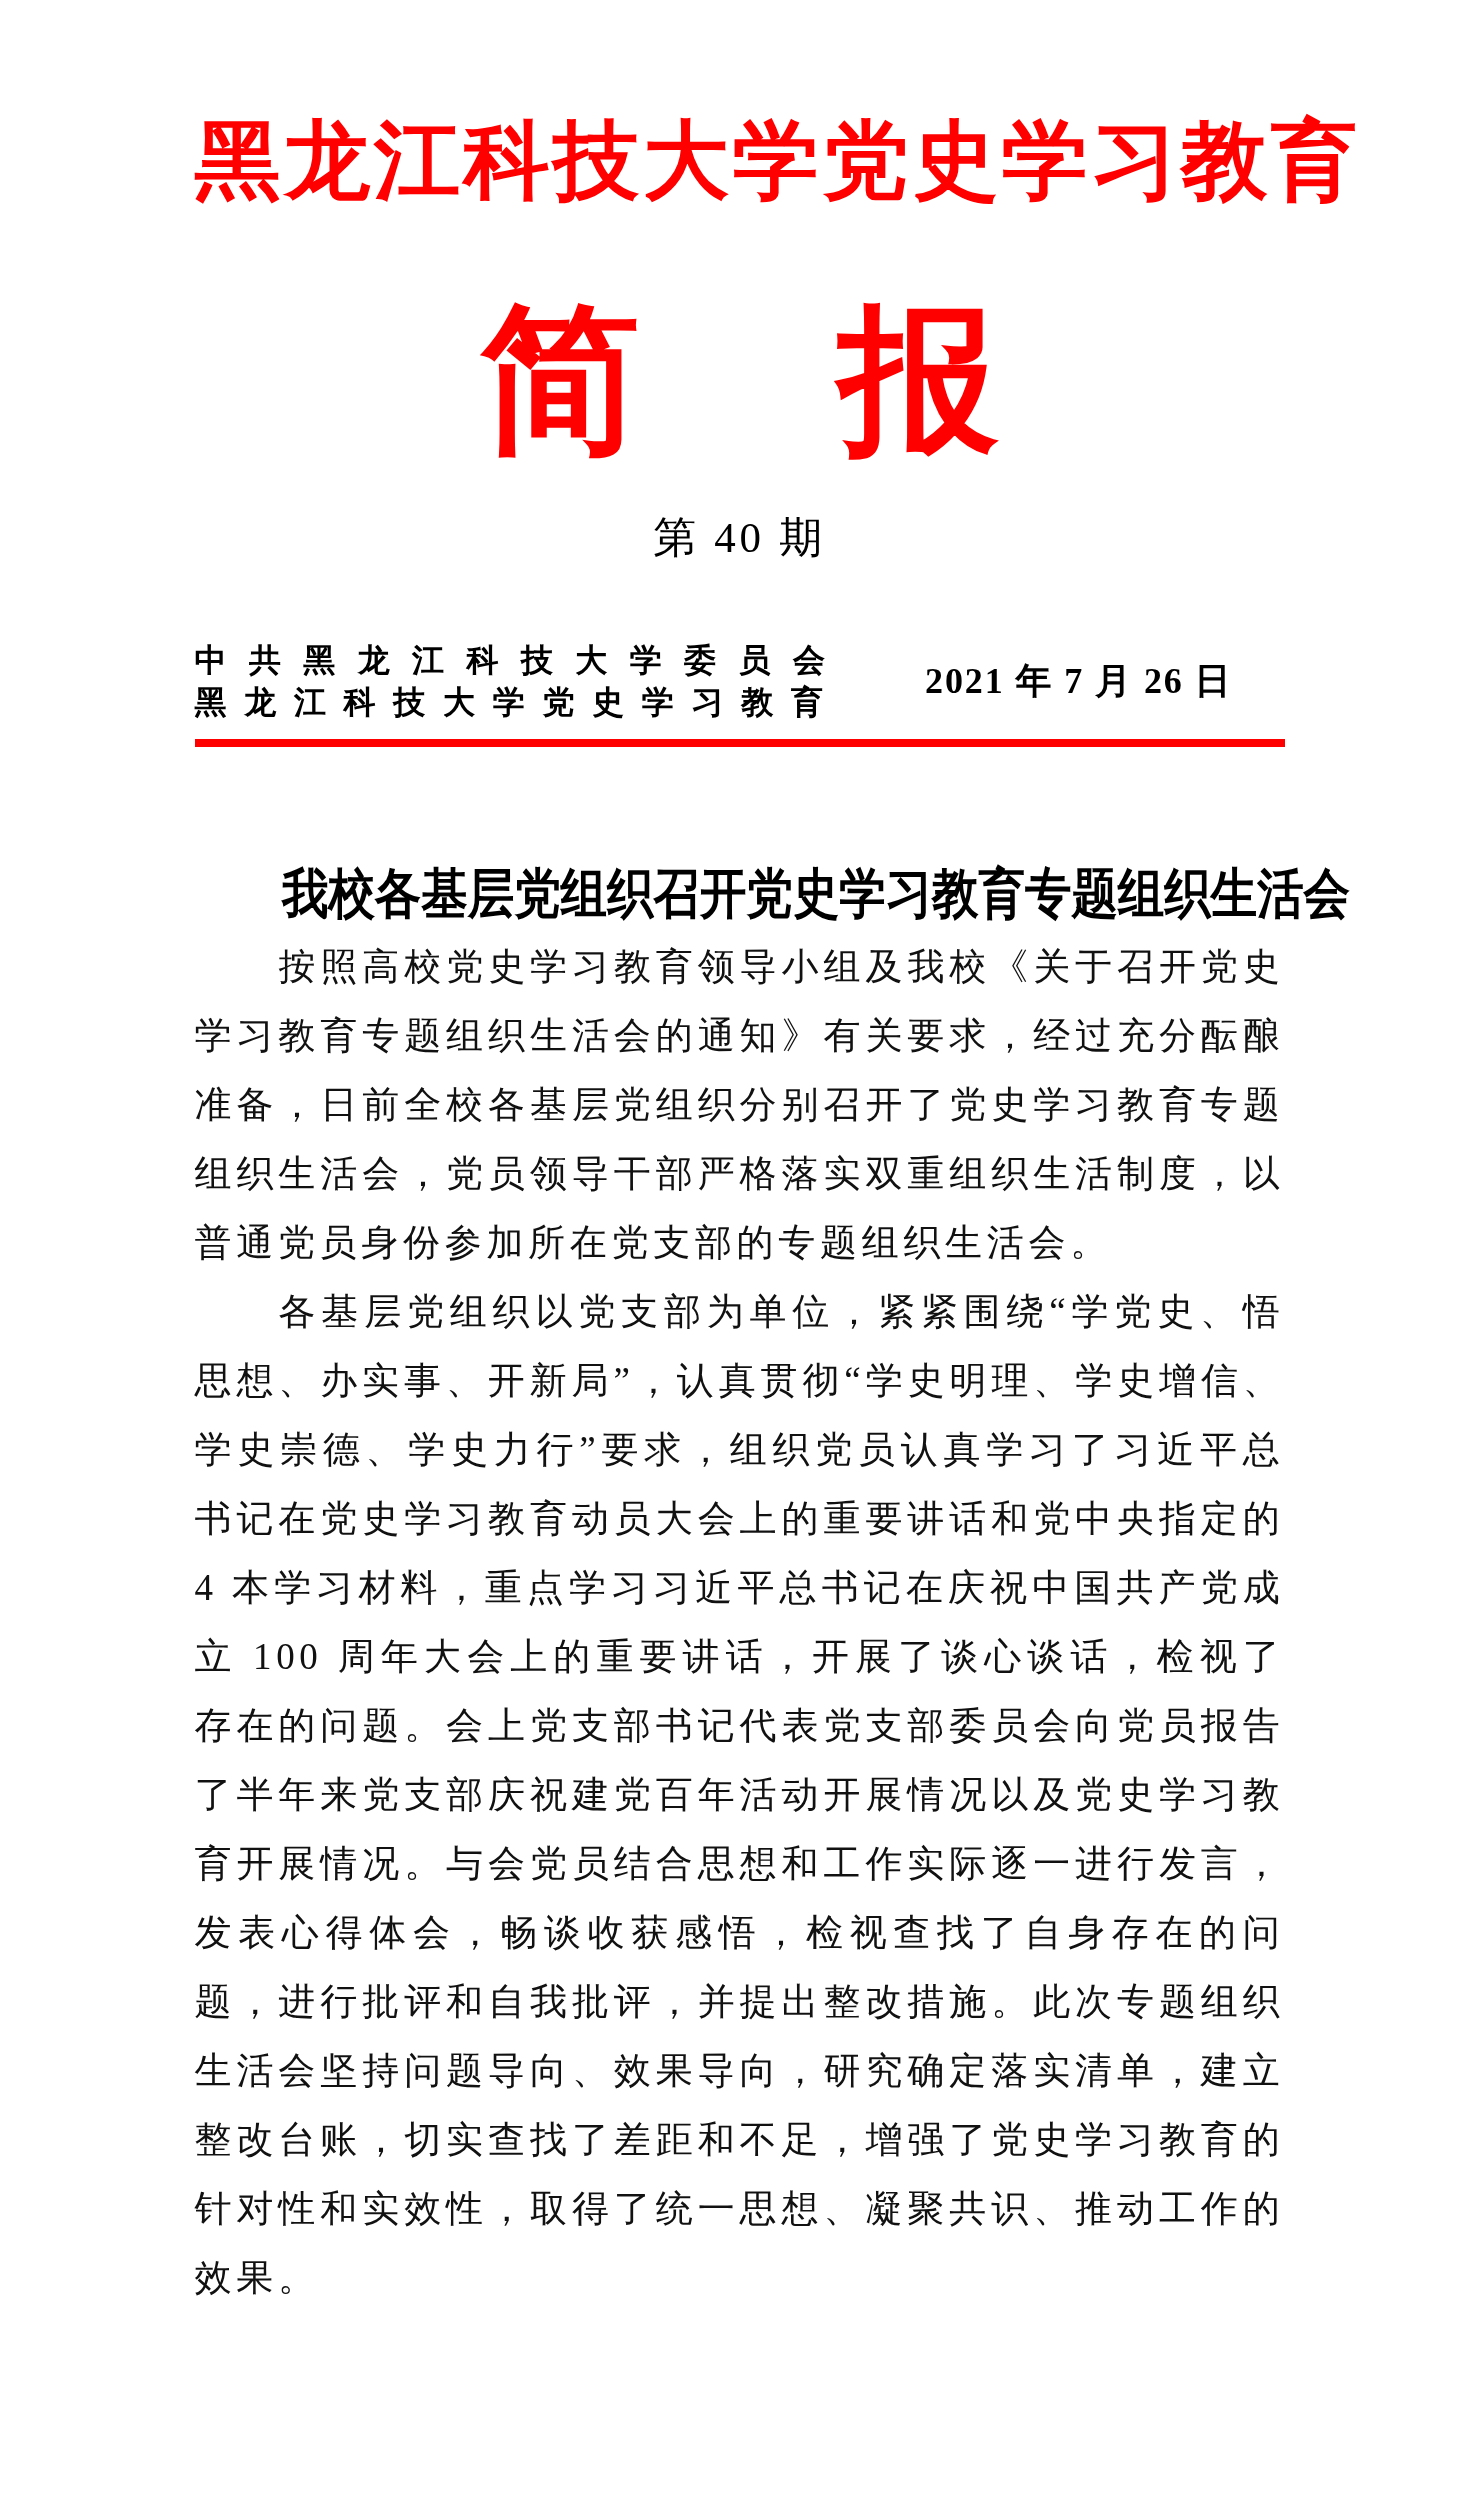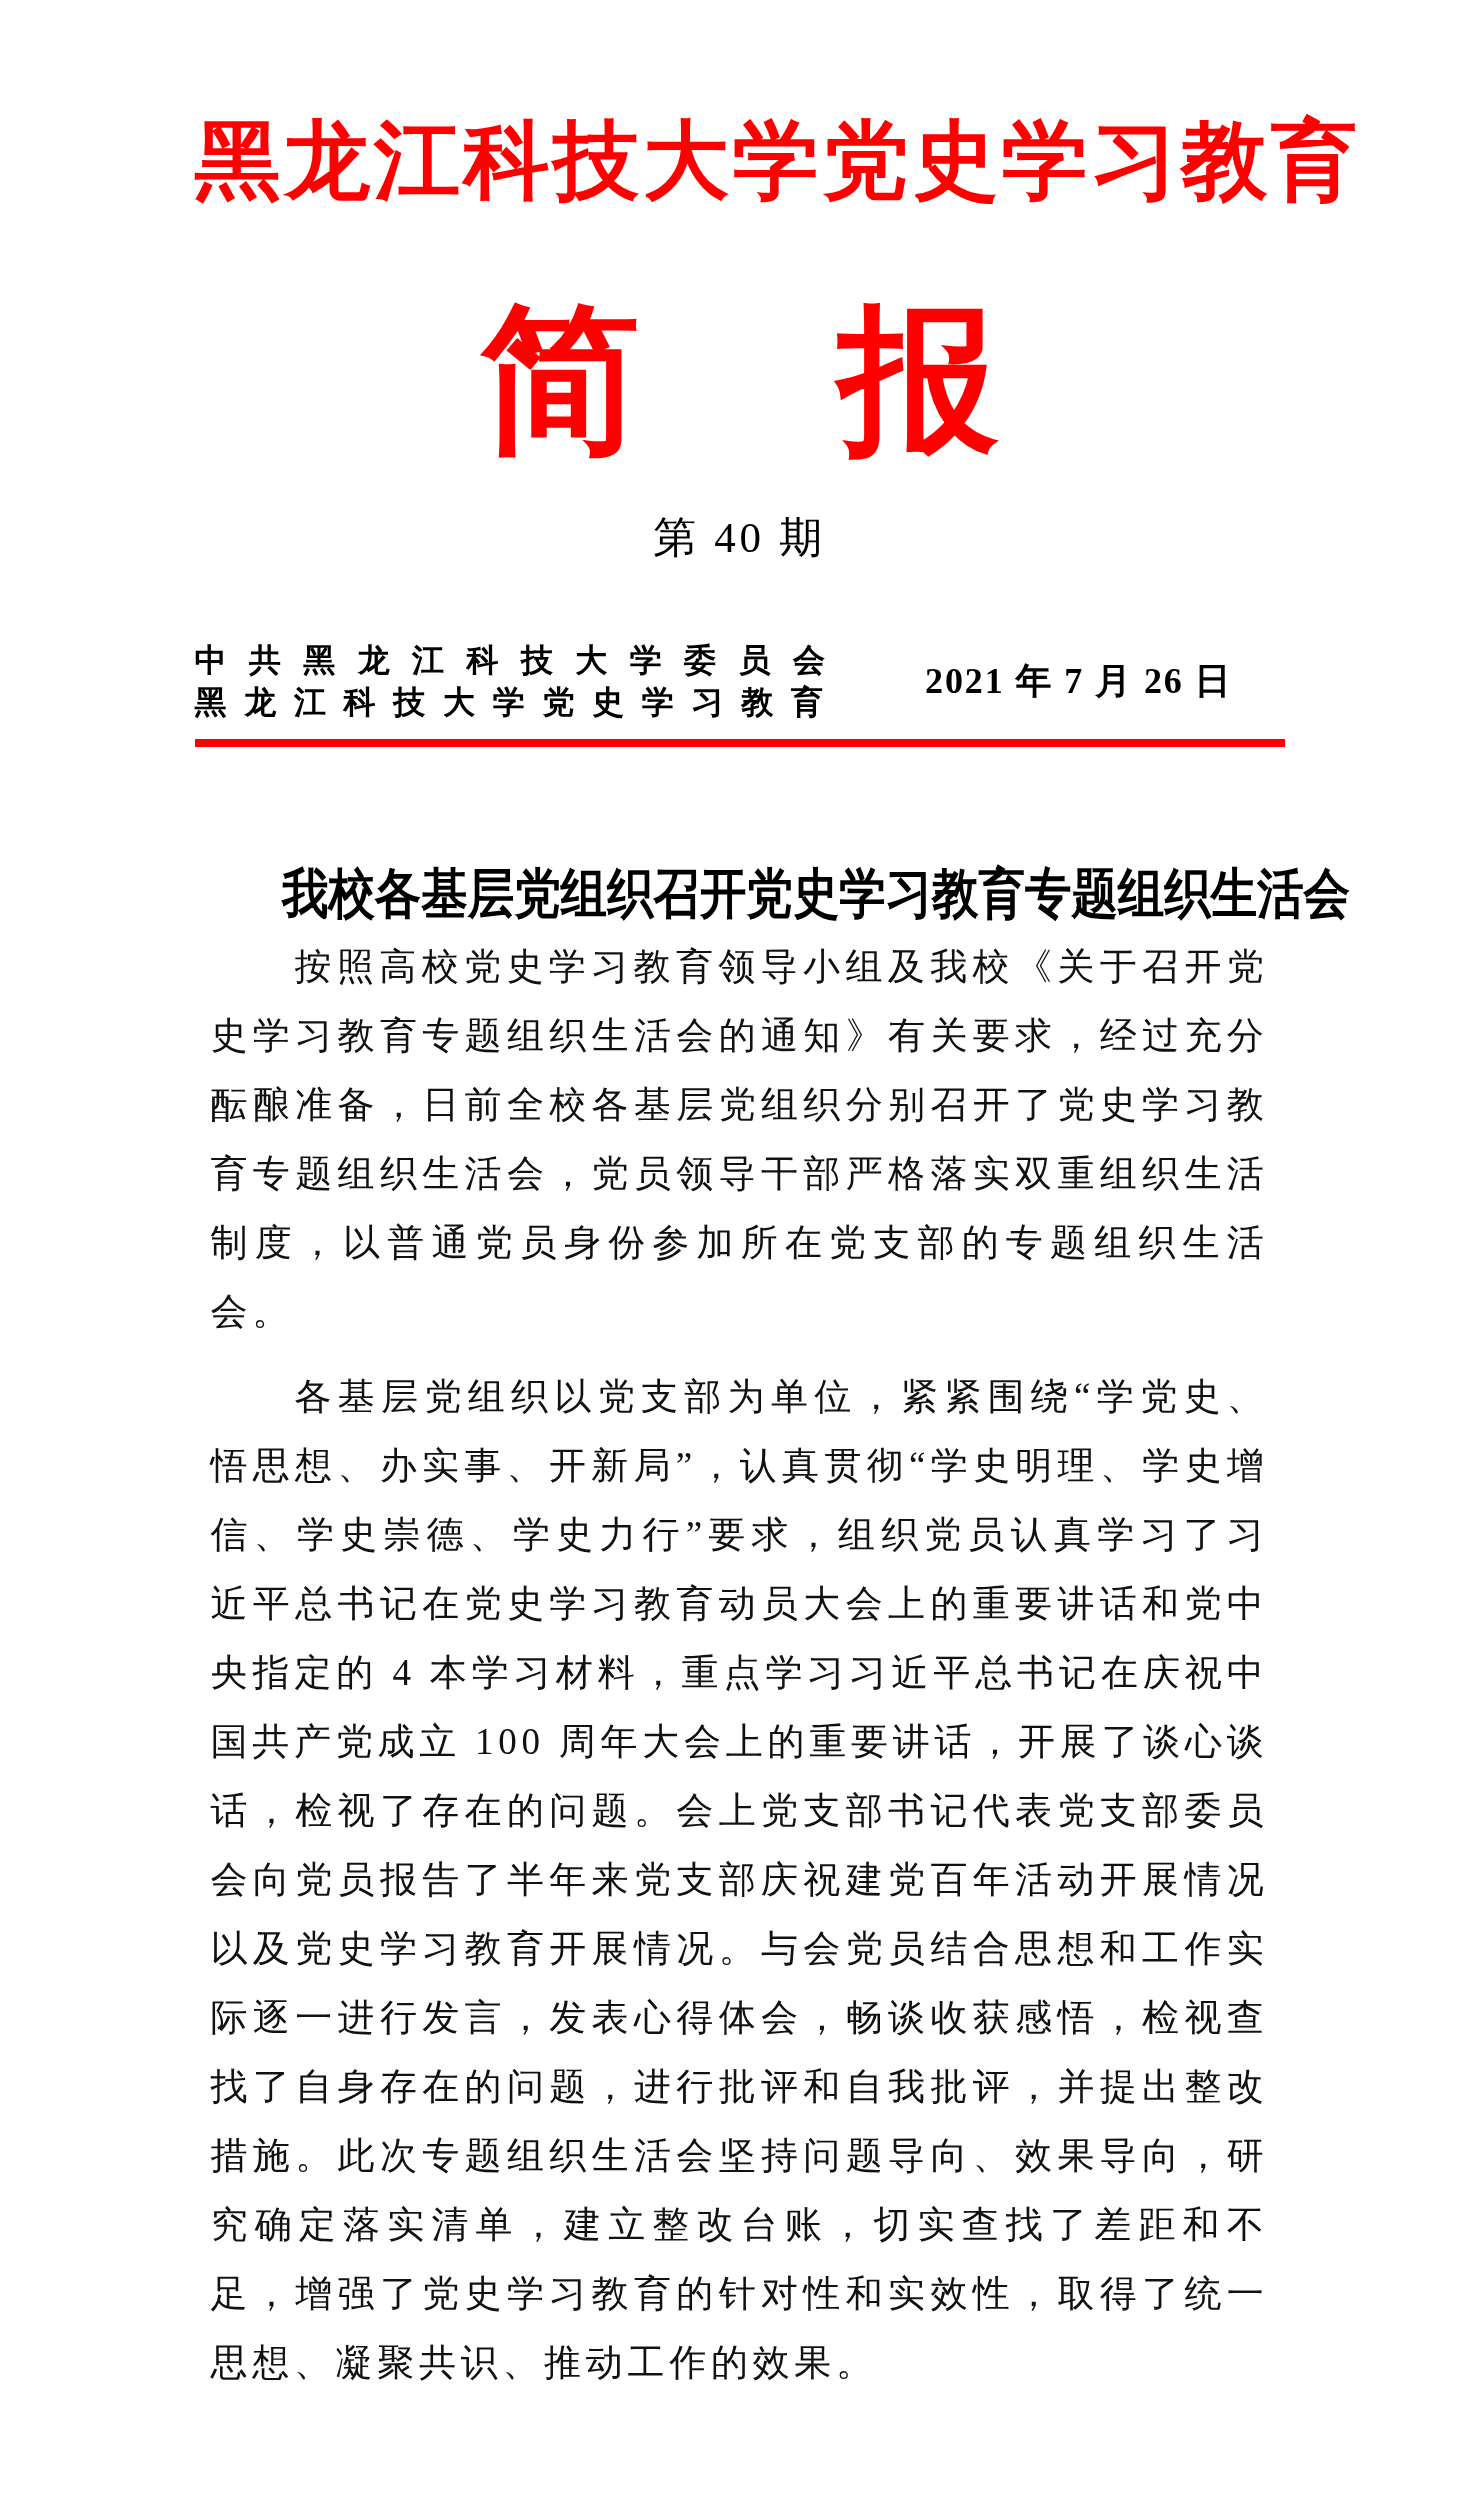--- a/index.html
+++ b/index.html
@@ -99,21 +99,21 @@
   
   .body-text {
     margin-top: 54px;
     font-size: 37px;
     line-height: 69px;
     letter-spacing: 4.7px;
     text-align: justify;
     color: #111111;
   }
   .body-text p {
-    margin: 16px;
+    margin: 0;
     text-indent: 84px;
   }
 </style>
 </head>
 <body>
 
 <div class="page">
   <div class="content">
 
     <h1 class="org-title">黑龙江科技大学党史学习教育</h1>

